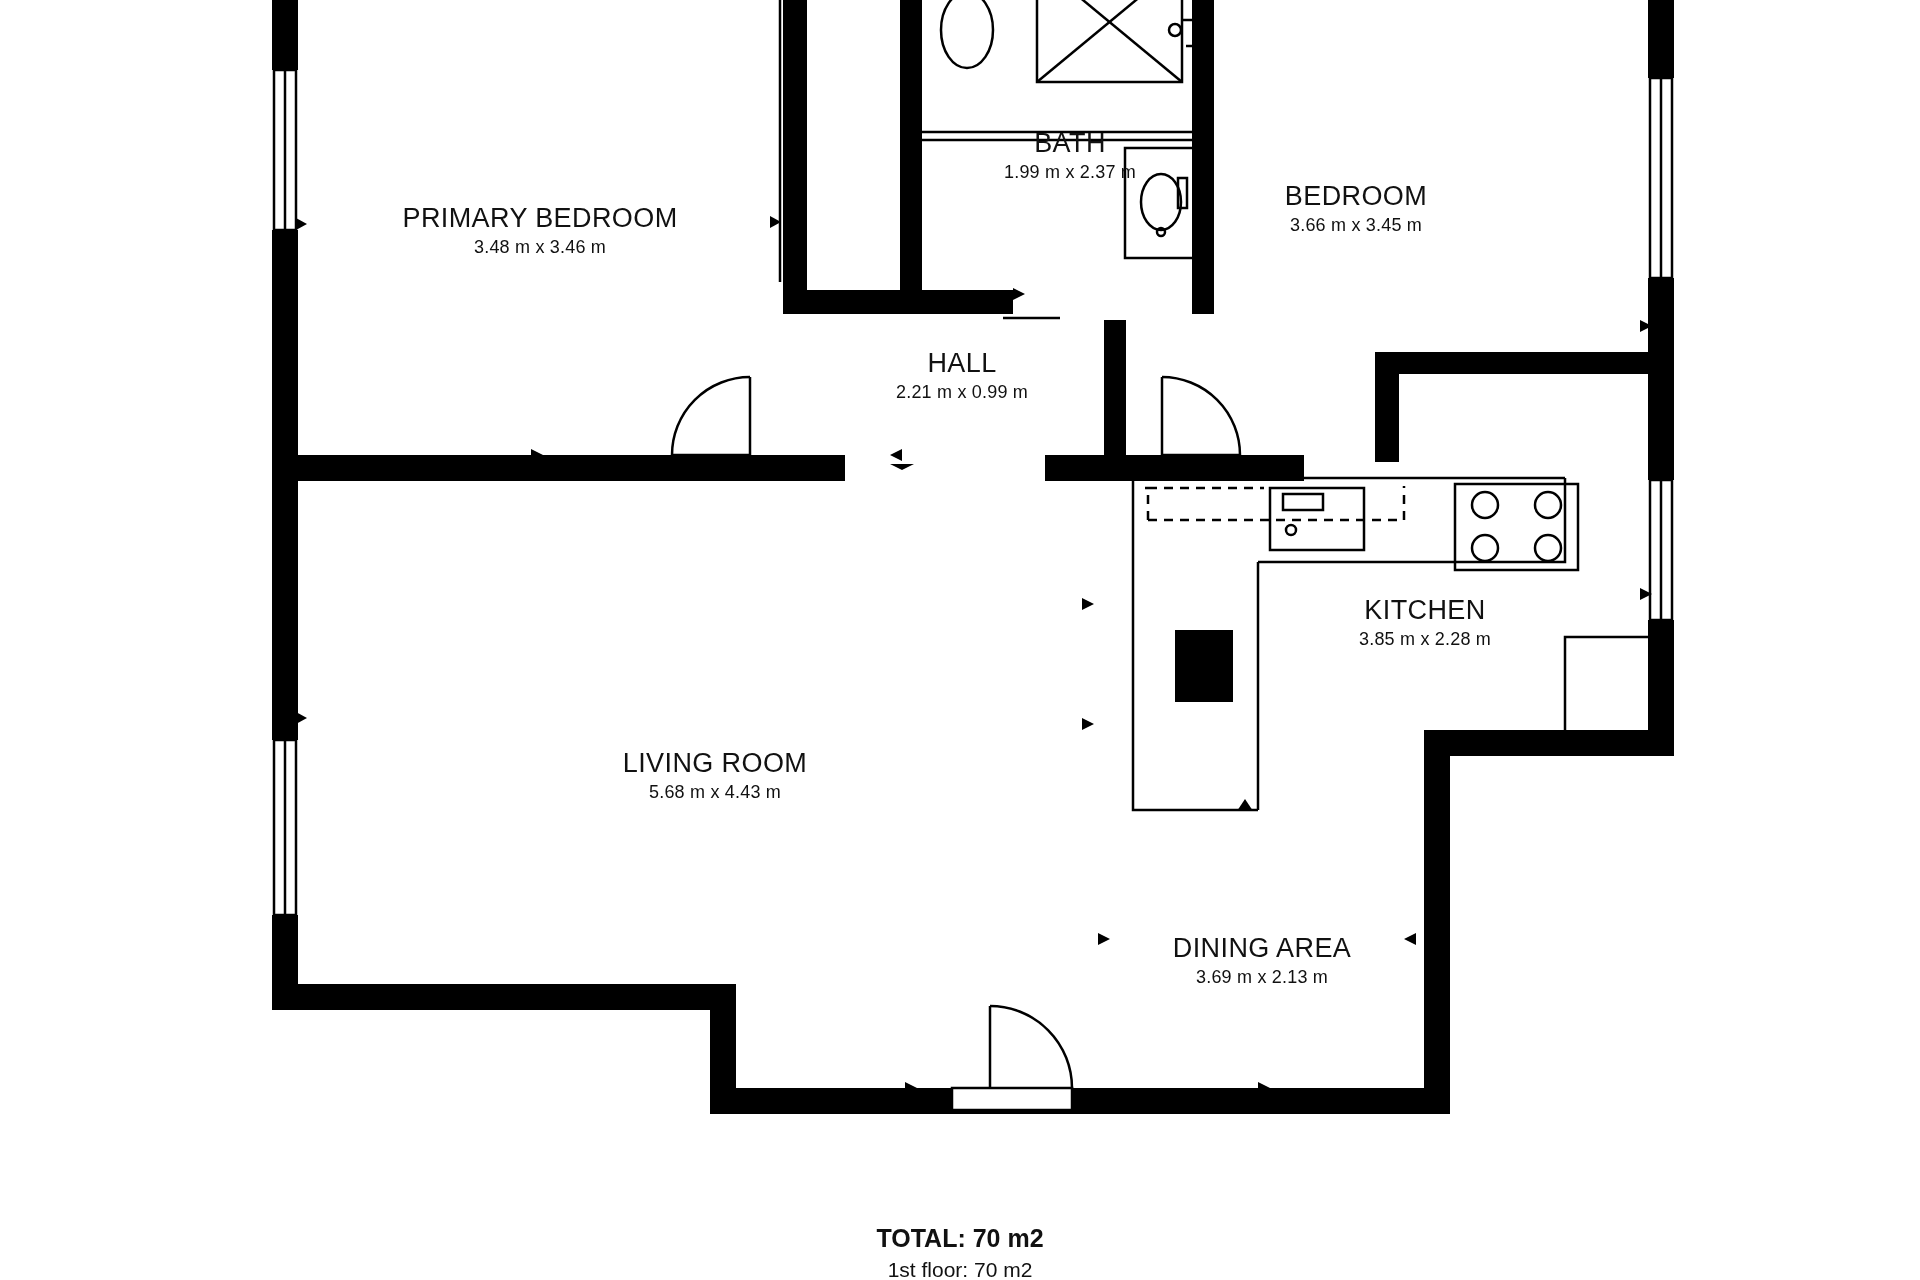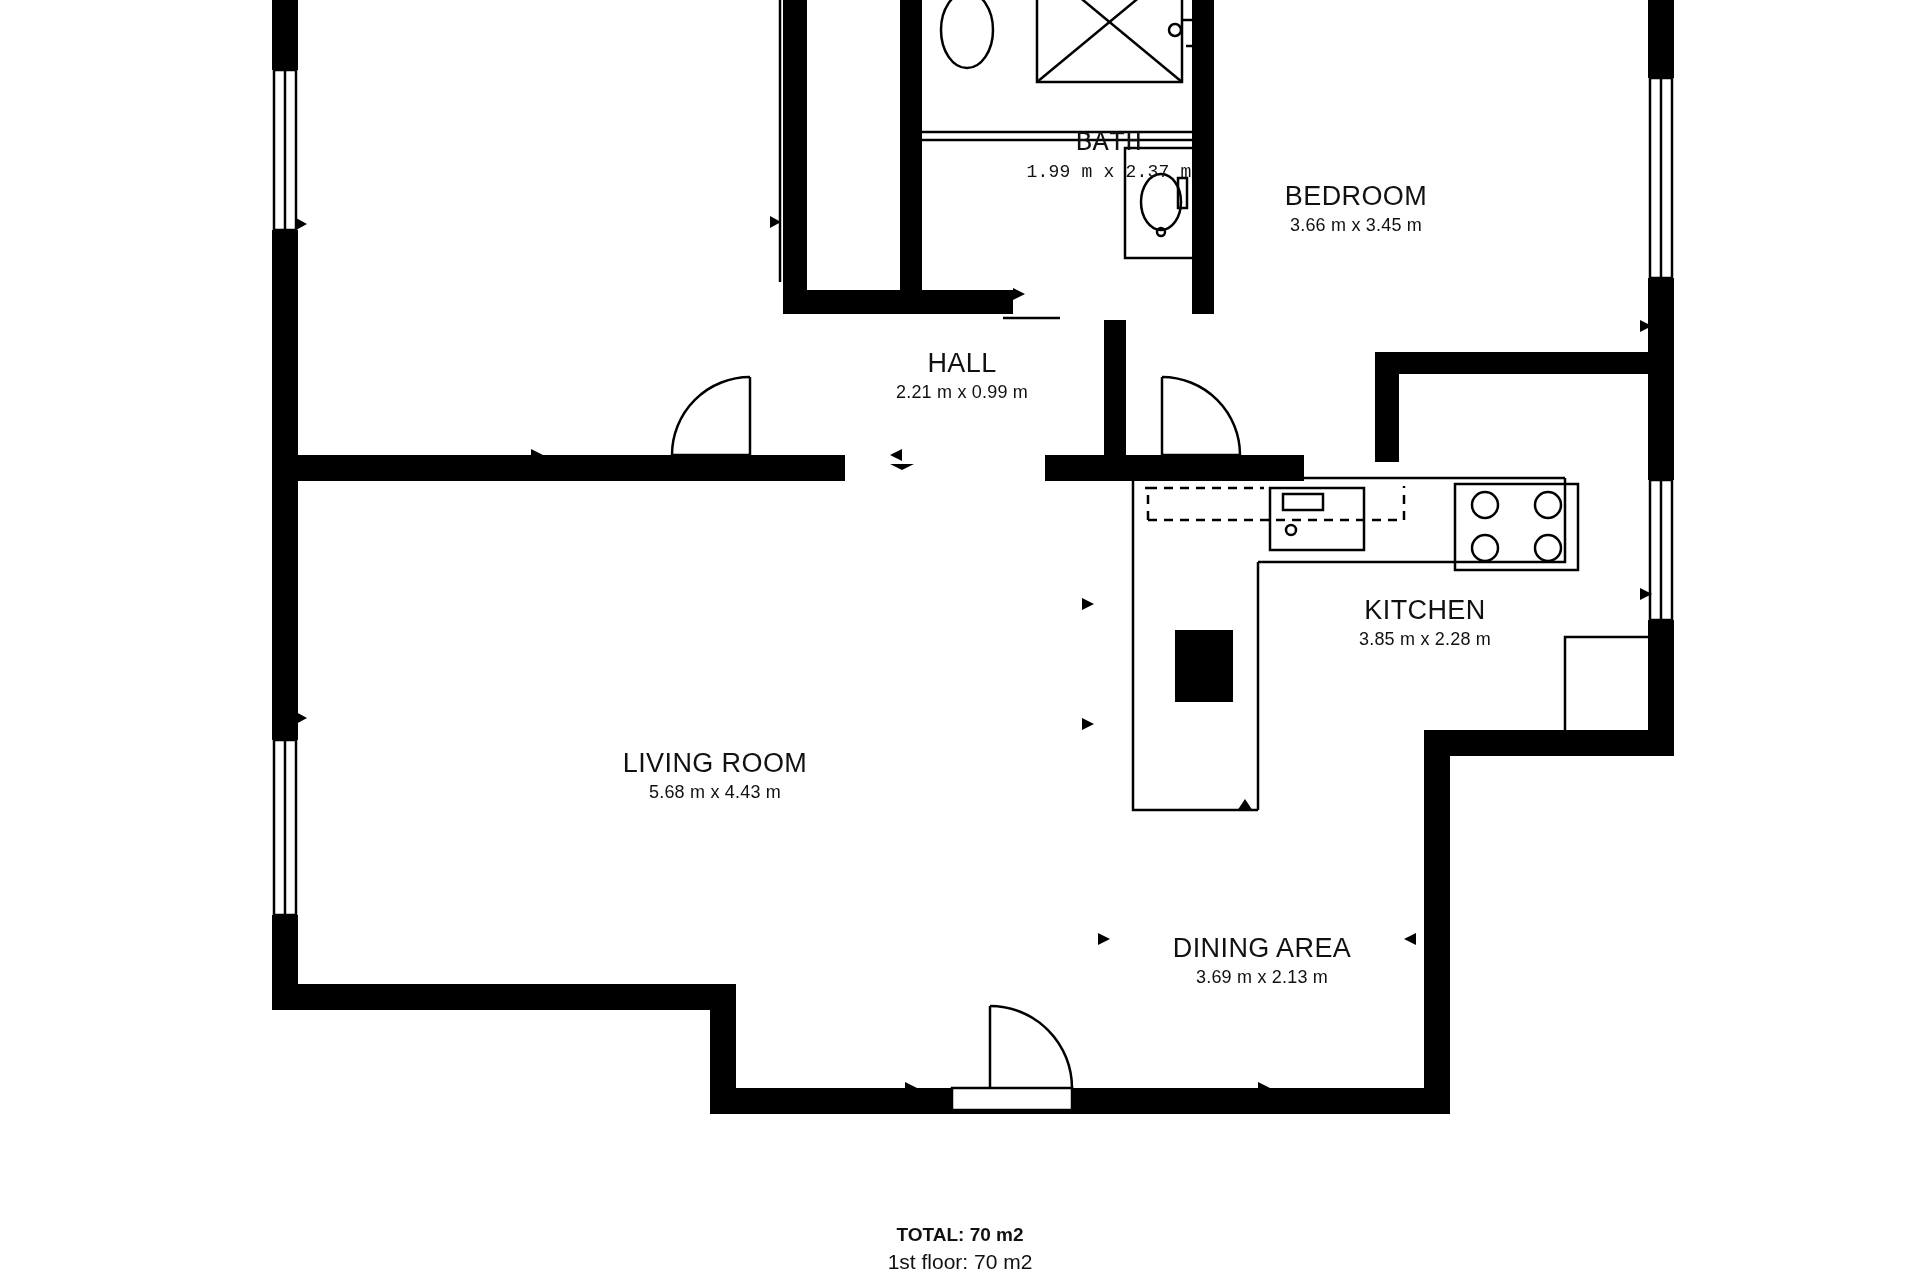--- a/index.html
+++ b/index.html
@@ -46,21 +46,21 @@
     color: #111111;
   }
   .footer {
     position: absolute;
     left: 0;
     width: 1920px;
     text-align: center;
     line-height: 1.35;
   }
   .footer .total {
-    font-size: 19px;
+    font-size: 25px;
     font-weight: bold;
     color: #111111;
   }
   .footer .sub {
     font-size: 21px;
     color: #111111;
   }
   .footer .excl {
     font-size: 18px;
     font-weight: bold;
@@ -234,22 +234,26 @@
       <polygon points="1082,730 1094,724 1082,718"></polygon>
       <polygon points="1245,799 1253,811 1237,811"></polygon>
       <polygon points="1250,476 1262,470 1250,464"></polygon>
       <polygon points="1098,945 1110,939 1098,933"></polygon>
       <polygon points="1416,945 1404,939 1416,933"></polygon>
       <polygon points="905,1082 917,1088 905,1094"></polygon>
       <polygon points="1258,1082 1270,1088 1258,1094"></polygon>
     </g>
   </svg>
 
-
-  <div class="room-label" style="left:1109px; top:155px;font-family:Liberation Mono, monospace;">
+  <div class="room-label" style="left:540px; top:230px;">
+    <div class="name">PRIMARY BEDROOM</div>
+    <div class="dims">3.48 m x 3.46 m</div>
+  </div>
+
+  <div class="room-label" style="left:1070px; top:155px;">
     <div class="name">BATH</div>
     <div class="dims">1.99 m x 2.37 m</div>
   </div>
 
   <div class="room-label" style="left:1356px; top:208px;">
     <div class="name">BEDROOM</div>
     <div class="dims">3.66 m x 3.45 m</div>
   </div>
 
   <div class="room-label" style="left:962px; top:375px;">

